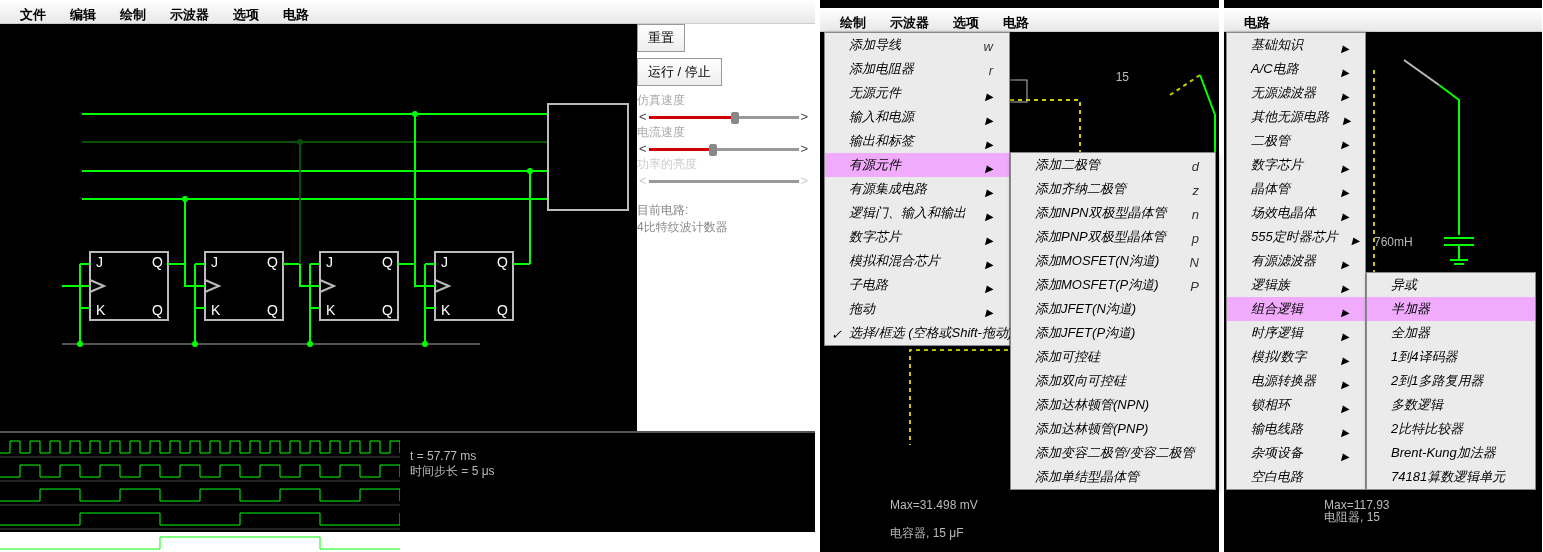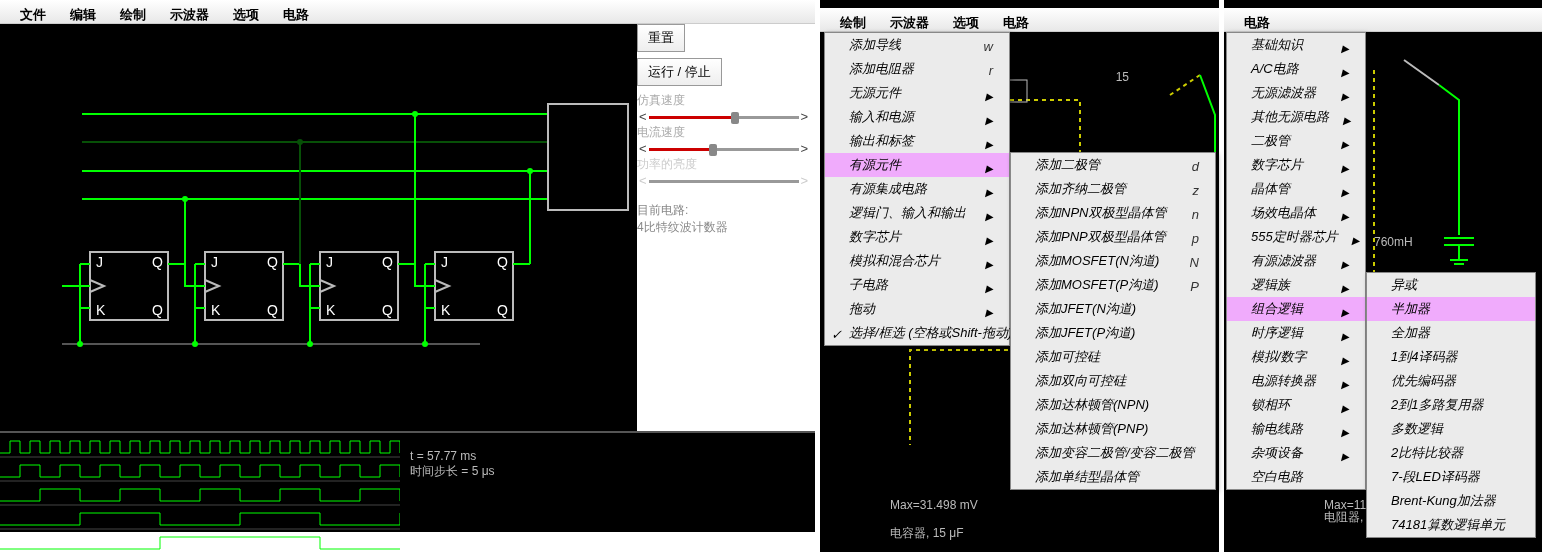--- a/index.html
+++ b/index.html
@@ -449,40 +449,32 @@
       </div>
       <div class="menu-item">
         <span>全加器</span>
         <span></span>
       </div>
       <div class="menu-item">
         <span>1到4译码器</span>
         <span></span>
       </div>
       <div class="menu-item">
-        <span>优先编码器</span>
-        <span></span>
-      </div>
-      <div class="menu-item">
         <span>2到1多路复用器</span>
         <span></span>
       </div>
       <div class="menu-item">
         <span>多数逻辑</span>
         <span></span>
       </div>
       <div class="menu-item">
         <span>2比特比较器</span>
         <span></span>
       </div>
       <div class="menu-item">
-        <span>7-段LED译码器</span>
-        <span></span>
-      </div>
-      <div class="menu-item">
         <span>Brent-Kung加法器</span>
         <span></span>
       </div>
       <div class="menu-item">
         <span>74181算数逻辑单元</span>
         <span></span>
       </div>
     </div>
 </div>
 

